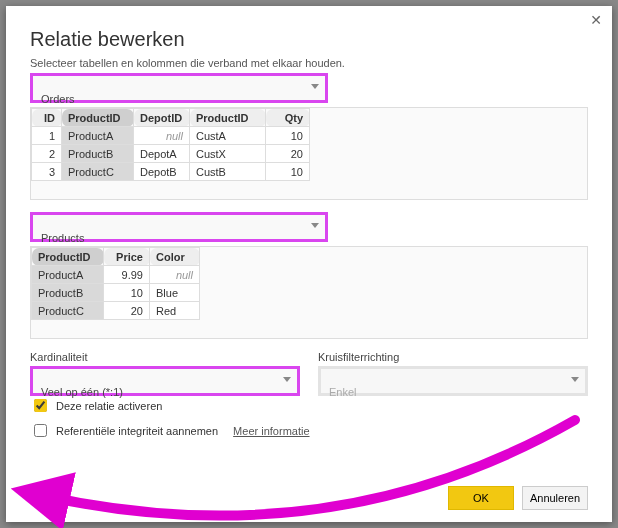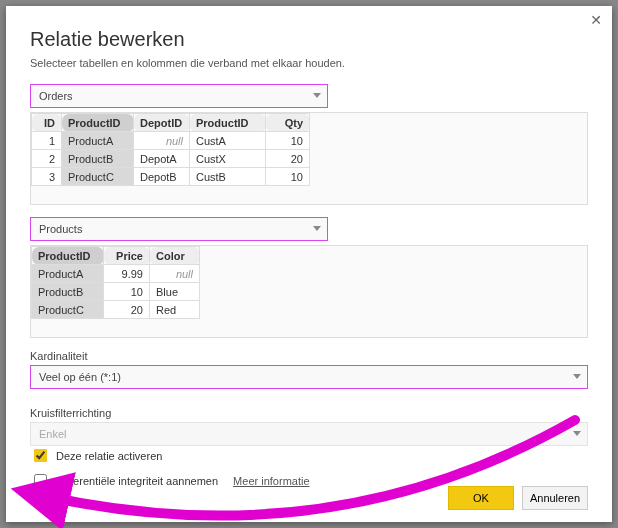--- a/index.html
+++ b/index.html
@@ -33,28 +33,28 @@
   }
   h1 {
     font-size: 20px;
     font-weight: 300;
     color: #333;
     margin: 14px 0 6px 0;
   }
   .subtitle {
     font-size: 11px;
     color: #555;
-    margin-bottom: 15px;
+    margin-bottom: 4px;
   }
   .combo {
-    border: 1px solid #d946ef;
+    border: 3px solid #d946ef;
     background: #f9f9f9;
     height: 24px;
     line-height: 22px;
-    padding: 0 8px;
+    padding: 12px 8px;
     font-size: 11px;
     color: #444;
     position: relative;
     cursor: pointer;
   }
   .combo.w1 { width: 298px; }
   .combo .chev {
     position: absolute;
     right: 6px;
     top: 8px;
@@ -92,21 +92,21 @@
   .selcol { background: #d9d9d9 !important; }
   th.selcol { background: #cfcfcf !important; }
   .t1 .c-id { width: 30px; }
   .t1 .c-pid { width: 72px; }
   .t1 .c-dep { width: 56px; }
   .t1 .c-cust { width: 76px; }
   .t1 .c-qty { width: 44px; }
   .t2 .c-pid { width: 72px; }
   .t2 .c-price { width: 46px; }
   .t2 .c-color { width: 50px; }
-  .row2 { display: flex; gap: 18px; margin-top: 12px; flex-direction: column; }
+  .row2 { display: flex; gap: 18px; margin-top: 12px; }
   .field { flex: 1; }
   .field-label { font-size: 11px; color: #444; margin-bottom: 3px; }
   .combo.full { width: 100%; }
   .combo.disabled { color: #aaa; background: #f7f7f7; border-color: #e3e3e3; }
   .checks { }
   .chk { display: flex; align-items: center; gap: 6px; margin-bottom: 6px; font-size: 11px; }
   .chk input { width: 13px; height: 13px; accent-color: #f2c811; }
   .chk a { color: #555; text-decoration: underline; cursor: pointer; }
   .footer {
     position: absolute;

